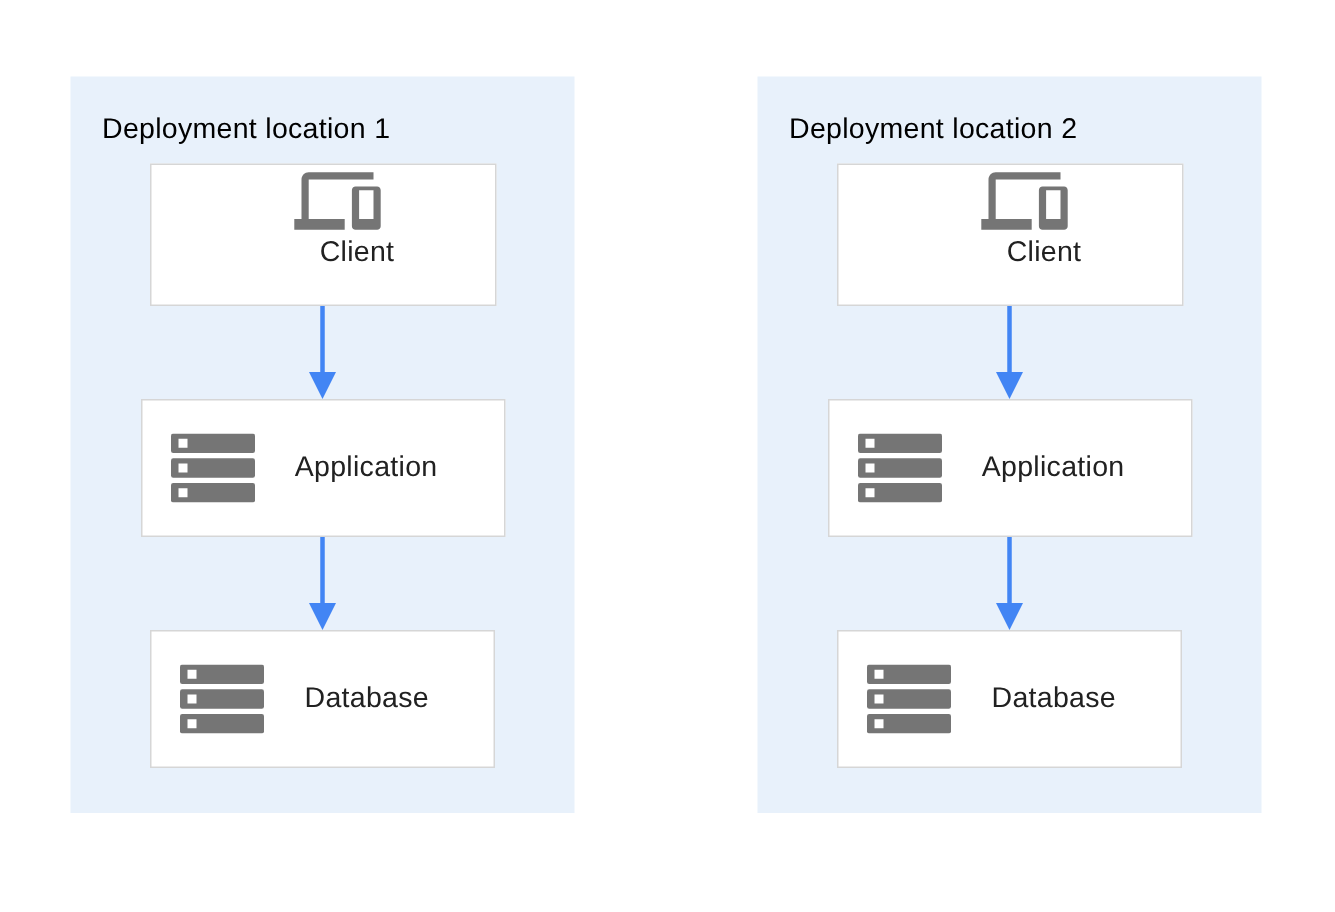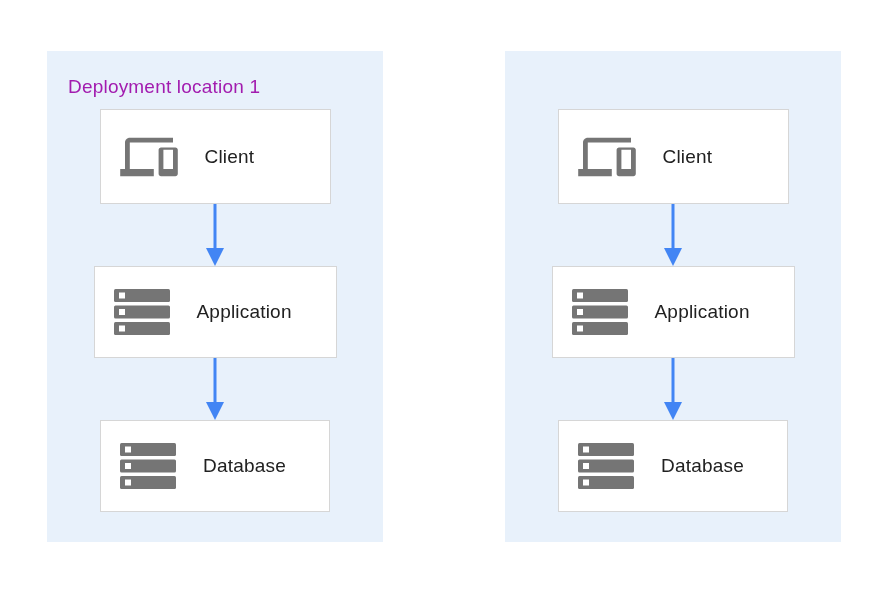--- a/index.html
+++ b/index.html
@@ -18,21 +18,21 @@
     height: 491px;
     background: #e8f1fb;
   }
   .panel-1 { left: 47px; }
   .panel-2 { left: 505px; }
   .panel-title {
     position: absolute;
     top: 25px;
     left: 21px;
     font-size: 19px;
-    color: #a21caf;
+    color: #000000;
     letter-spacing: 0.2px;
     white-space: nowrap;
   }
   .stack {
     position: absolute;
     top: 58px;
     left: 0;
     width: 100%;
     display: flex;
     flex-direction: column;
@@ -40,21 +40,21 @@
   }
   .node {
     box-sizing: border-box;
     height: 92px;
     background: #ffffff;
     border: 1px solid #d6d6d6;
     display: flex;
     align-items: center;
     padding-left: 19px;
   }
-  .node-client { width: 231px; height: 95px; }
+  .node-client { width: 231px; height: 95px; flex-direction: column; }
   .node-application { width: 243px; text-align: center; }
   .node-database { width: 230px; }
   .icon-wrap { display: flex; align-items: center; line-height: 0; }
   .node-label {
     margin-left: 27px;
     font-size: 19px;
     color: #212121;
     letter-spacing: 0.2px;
     white-space: nowrap;
   }
@@ -131,20 +131,21 @@
             </g>
           </svg>
         </span>
         <span class="node-label">Database</span>
       </div>
 
     </div>
   </section>
 
   <section class="panel panel-2">
+    <div class="panel-title">Deployment location 2</div>
     <div class="stack">
 
       <div class="node node-client">
         <span class="icon-wrap">
           <svg width="58" height="48" viewBox="0 2 24 20">
             <path fill="#757575" d="M4 6h18V4H4c-1.1 0-2 .9-2 2v11H0v3h14v-3H4V6zm19 2h-6c-.55 0-1 .45-1 1v10c0 .55.45 1 1 1h6c.55 0 1-.45 1-1V9c0-.55-.45-1-1-1zm-1 9h-4v-8h4v8z"></path>
           </svg>
         </span>
         <span class="node-label">Client</span>
       </div>

